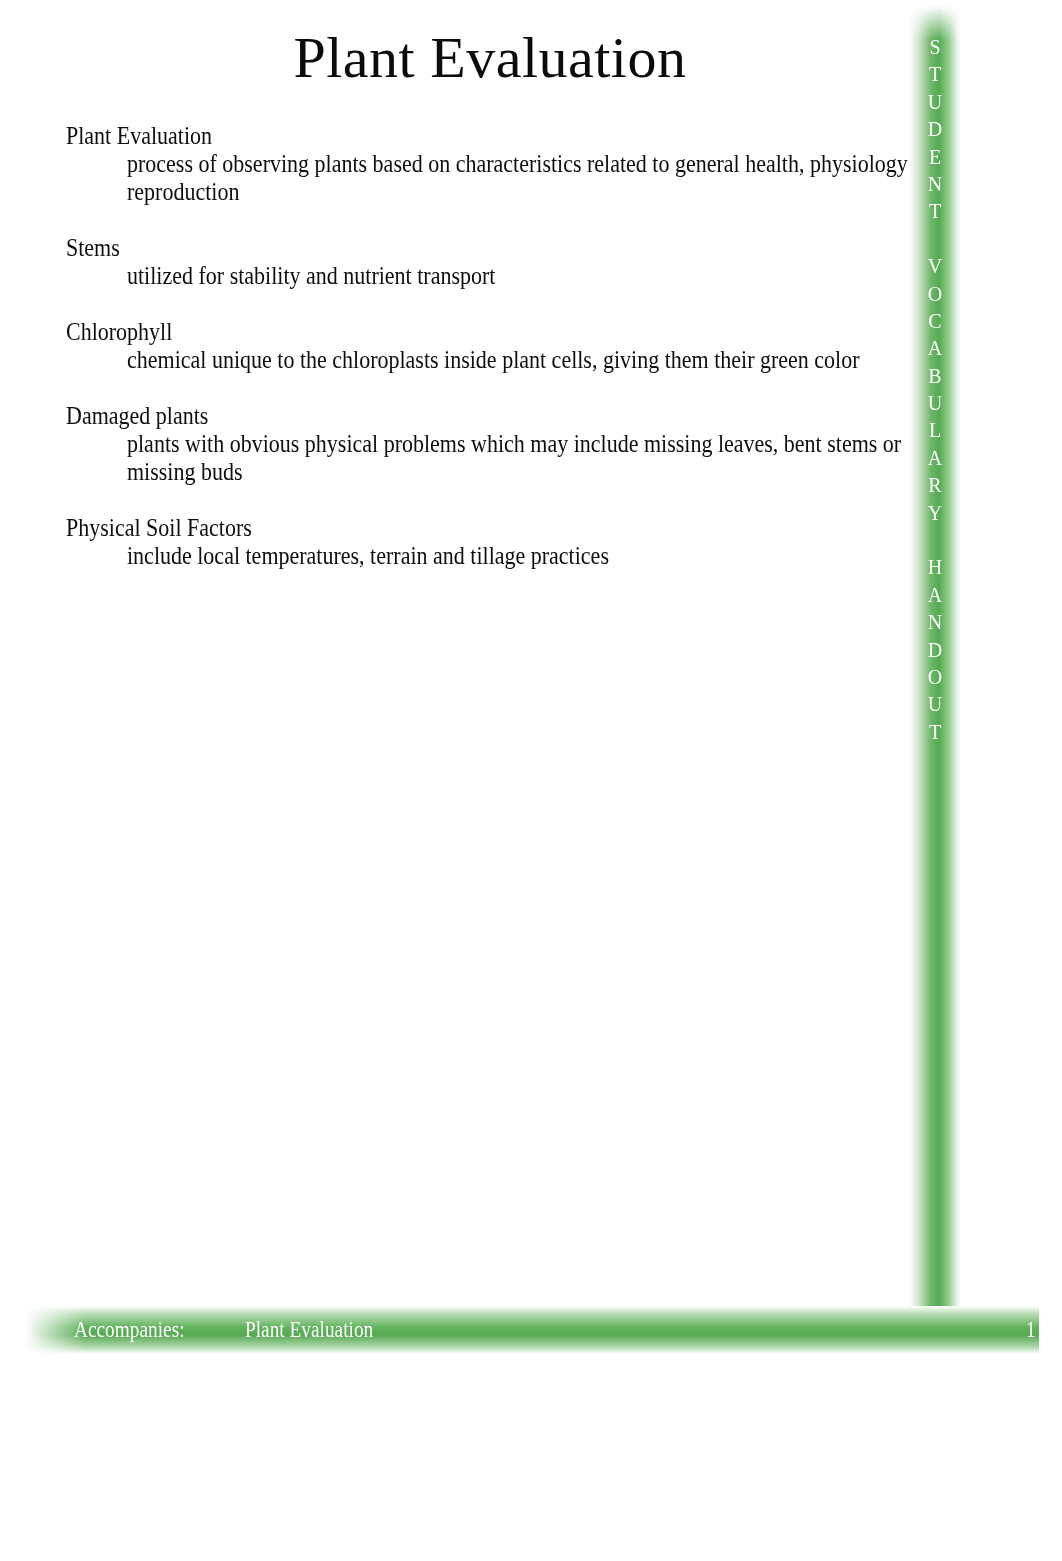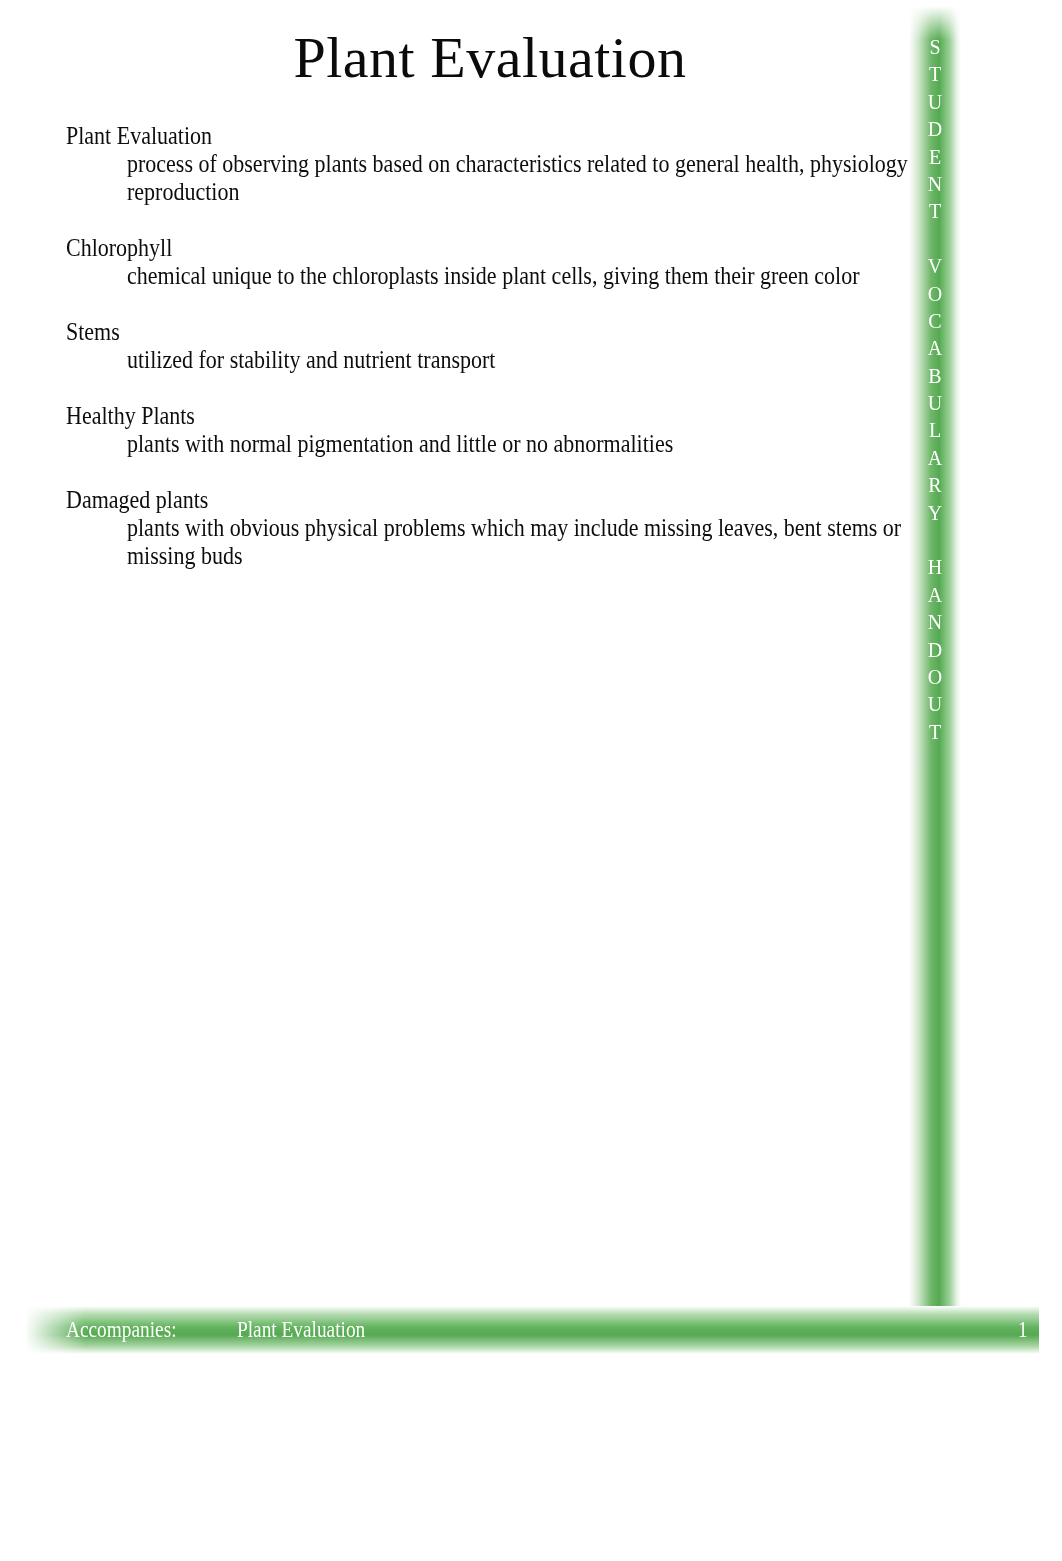--- a/index.html
+++ b/index.html
@@ -128,21 +128,21 @@
       linear-gradient(to bottom,
         #ffffff 0%,
         #b9ddb5 16%,
         #63b35f 44%,
         #56a852 60%,
         #a9d6a5 84%,
         #ffffff 100%);
   }
   .footer-inner {
     position: absolute;
-    left: 0; top: 0;
+    left: 8px; top: 0;
     width: 100%;
     height: 100%;
     display: flex;
     align-items: center;
   }
   .footer-label,
   .footer-doc,
   .footer-page {
     font-family: "Liberation Serif", "DejaVu Serif", serif;
     font-size: 23px;
@@ -166,34 +166,34 @@
 <div id="page">
 
   <h1 class="doc-title">Plant Evaluation</h1>
 
   <div class="glossary">
       <div class="entry">
         <div class="term">Plant Evaluation</div>
         <div class="definition">process of observing plants based on characteristics related to general health, physiology and reproduction</div>
       </div>
       <div class="entry">
+        <div class="term">Stems</div>
+        <div class="definition">utilized for stability and nutrient transport</div>
+      </div>
+      <div class="entry">
         <div class="term">Chlorophyll</div>
         <div class="definition">chemical unique to the chloroplasts inside plant cells, giving them their green color</div>
       </div>
       <div class="entry">
-        <div class="term">Stems</div>
-        <div class="definition">utilized for stability and nutrient transport</div>
-      </div>
-      <div class="entry">
-        <div class="term">Healthy Plants</div>
-        <div class="definition">plants with normal pigmentation and little or no abnormalities</div>
-      </div>
-      <div class="entry">
         <div class="term">Damaged plants</div>
         <div class="definition">plants with obvious physical problems which may include missing leaves, bent stems or missing buds</div>
+      </div>
+      <div class="entry">
+        <div class="term">Physical Soil Factors</div>
+        <div class="definition">include local temperatures, terrain and tillage practices</div>
       </div>
     </div>
 
   <div class="side-band">
       <div class="side-letter">S</div>
       <div class="side-letter">T</div>
       <div class="side-letter">U</div>
       <div class="side-letter">D</div>
       <div class="side-letter">E</div>
       <div class="side-letter">N</div>

